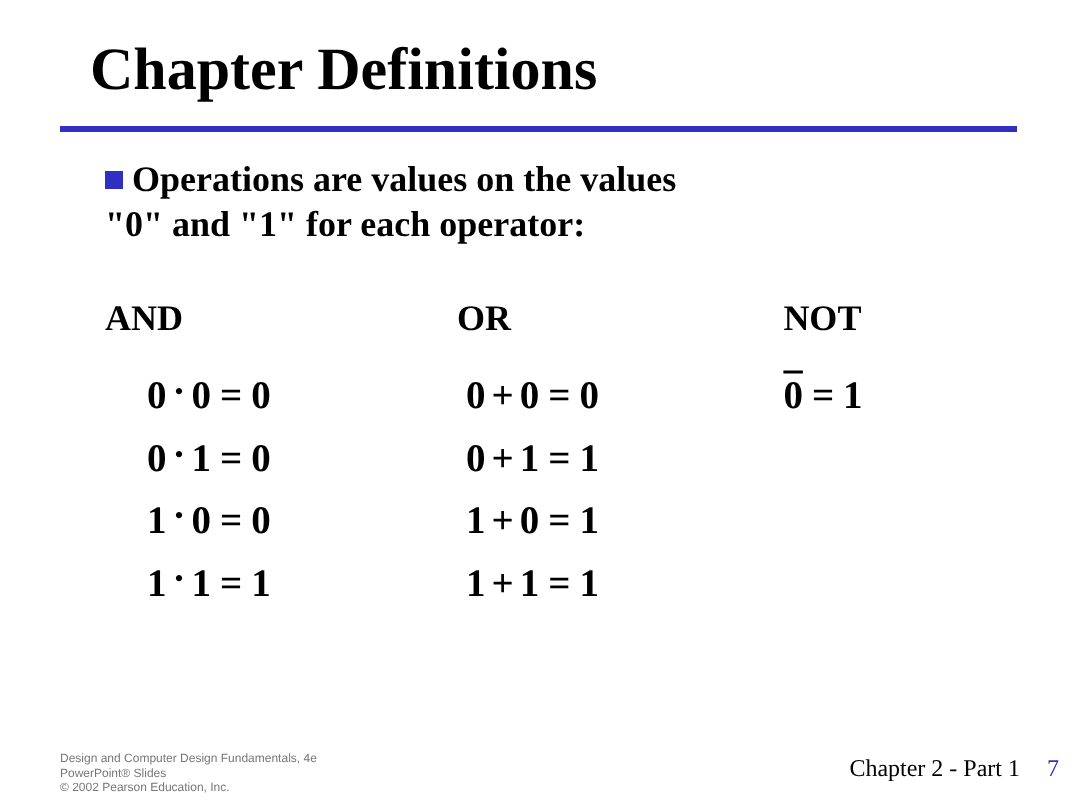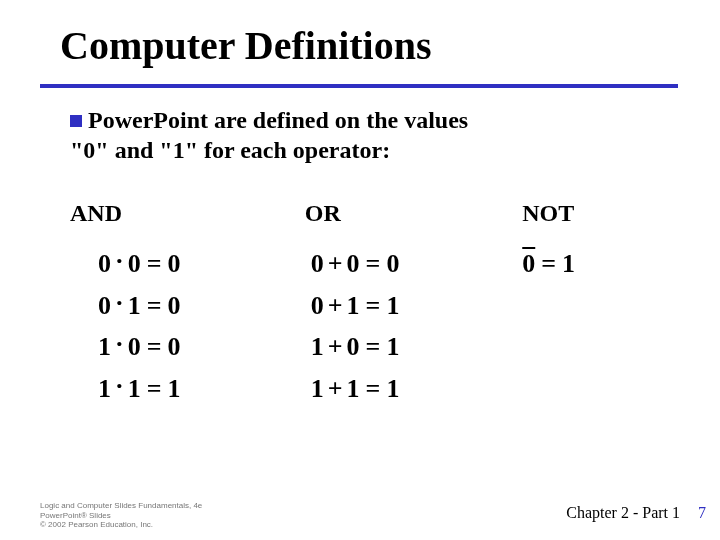--- a/index.html
+++ b/index.html
@@ -117,25 +117,25 @@
     bottom: 18px;
     font-size: 16px;
     color: #2f2fc2;
   }
 </style>
 </head>
 <body>
 
 <div class="slide">
 
-  <div class="title">Computer Definitions</div>
+  <div class="title">Chapter Definitions</div>
   <div class="hr"></div>
 
   <div class="intro">
-    <span class="bullet"></span><span>PowerPoint are defined on the values</span><br>
+    <span class="bullet"></span><span>Operations are values on the values</span><br>
     <span>"0" and "1" for each operator:</span>
   </div>
 
   <div class="columns">
 
     <div class="col col-and">
       <div class="col-heading">AND</div>
       <div class="rows">
         <div class="eq">
           <span>0</span><span class="dot">·</span><span>0</span><span class="equals">=</span><span>0</span>
@@ -175,21 +175,21 @@
       <div class="rows">
         <div class="eq">
           <span class="overline">0</span><span class="equals">=</span><span>1</span>
         </div>
       </div>
     </div>
 
   </div>
 
   <div class="footer-left">
-    <div>Logic and Computer Slides Fundamentals, 4e</div>
+    <div>Design and Computer Design Fundamentals, 4e</div>
     <div>PowerPoint® Slides</div>
     <div>© 2002 Pearson Education, Inc.</div>
   </div>
 
   <div class="footer-right">Chapter 2 - Part 1</div>
   <div class="page-num">7</div>
 
 </div>
 
 </body></html>

